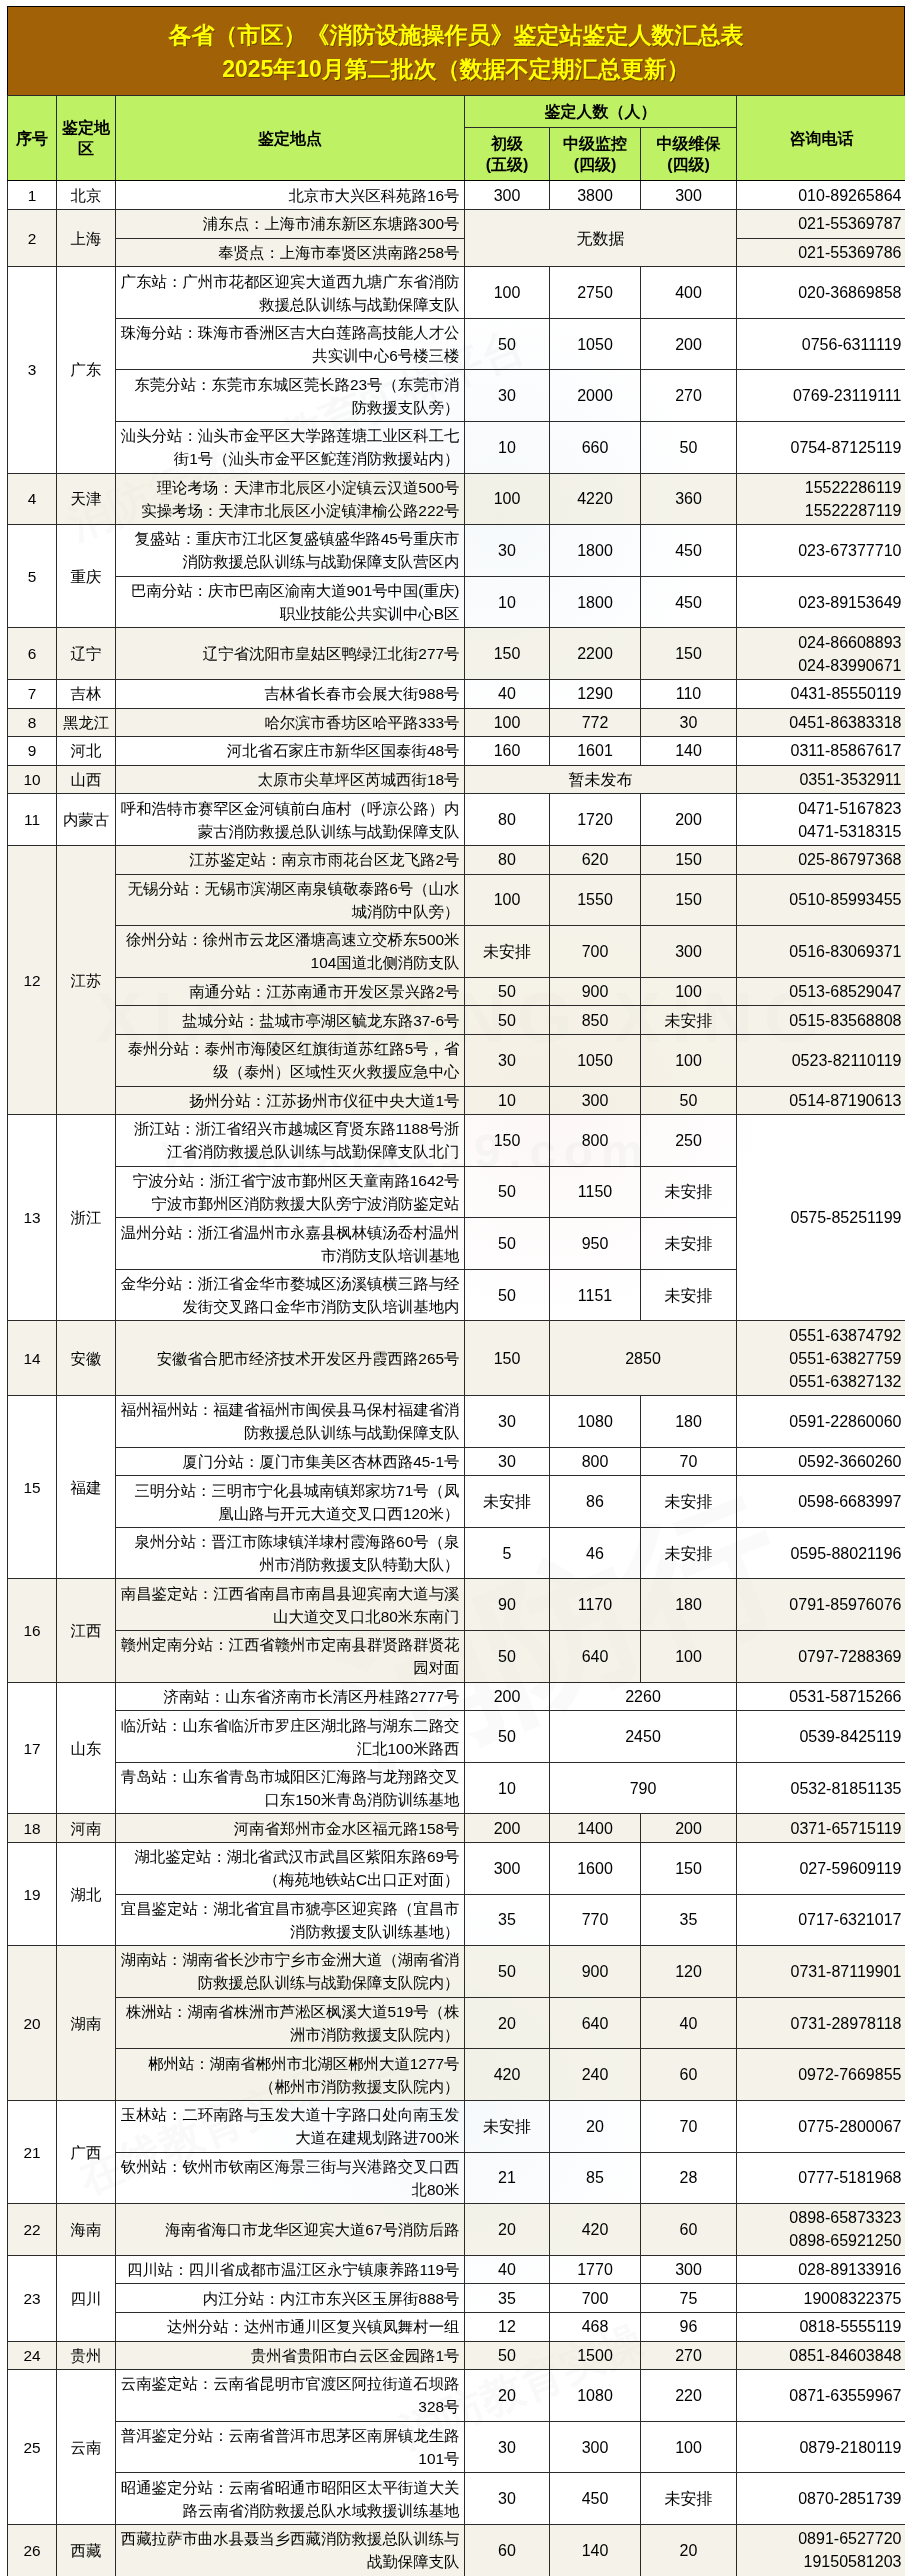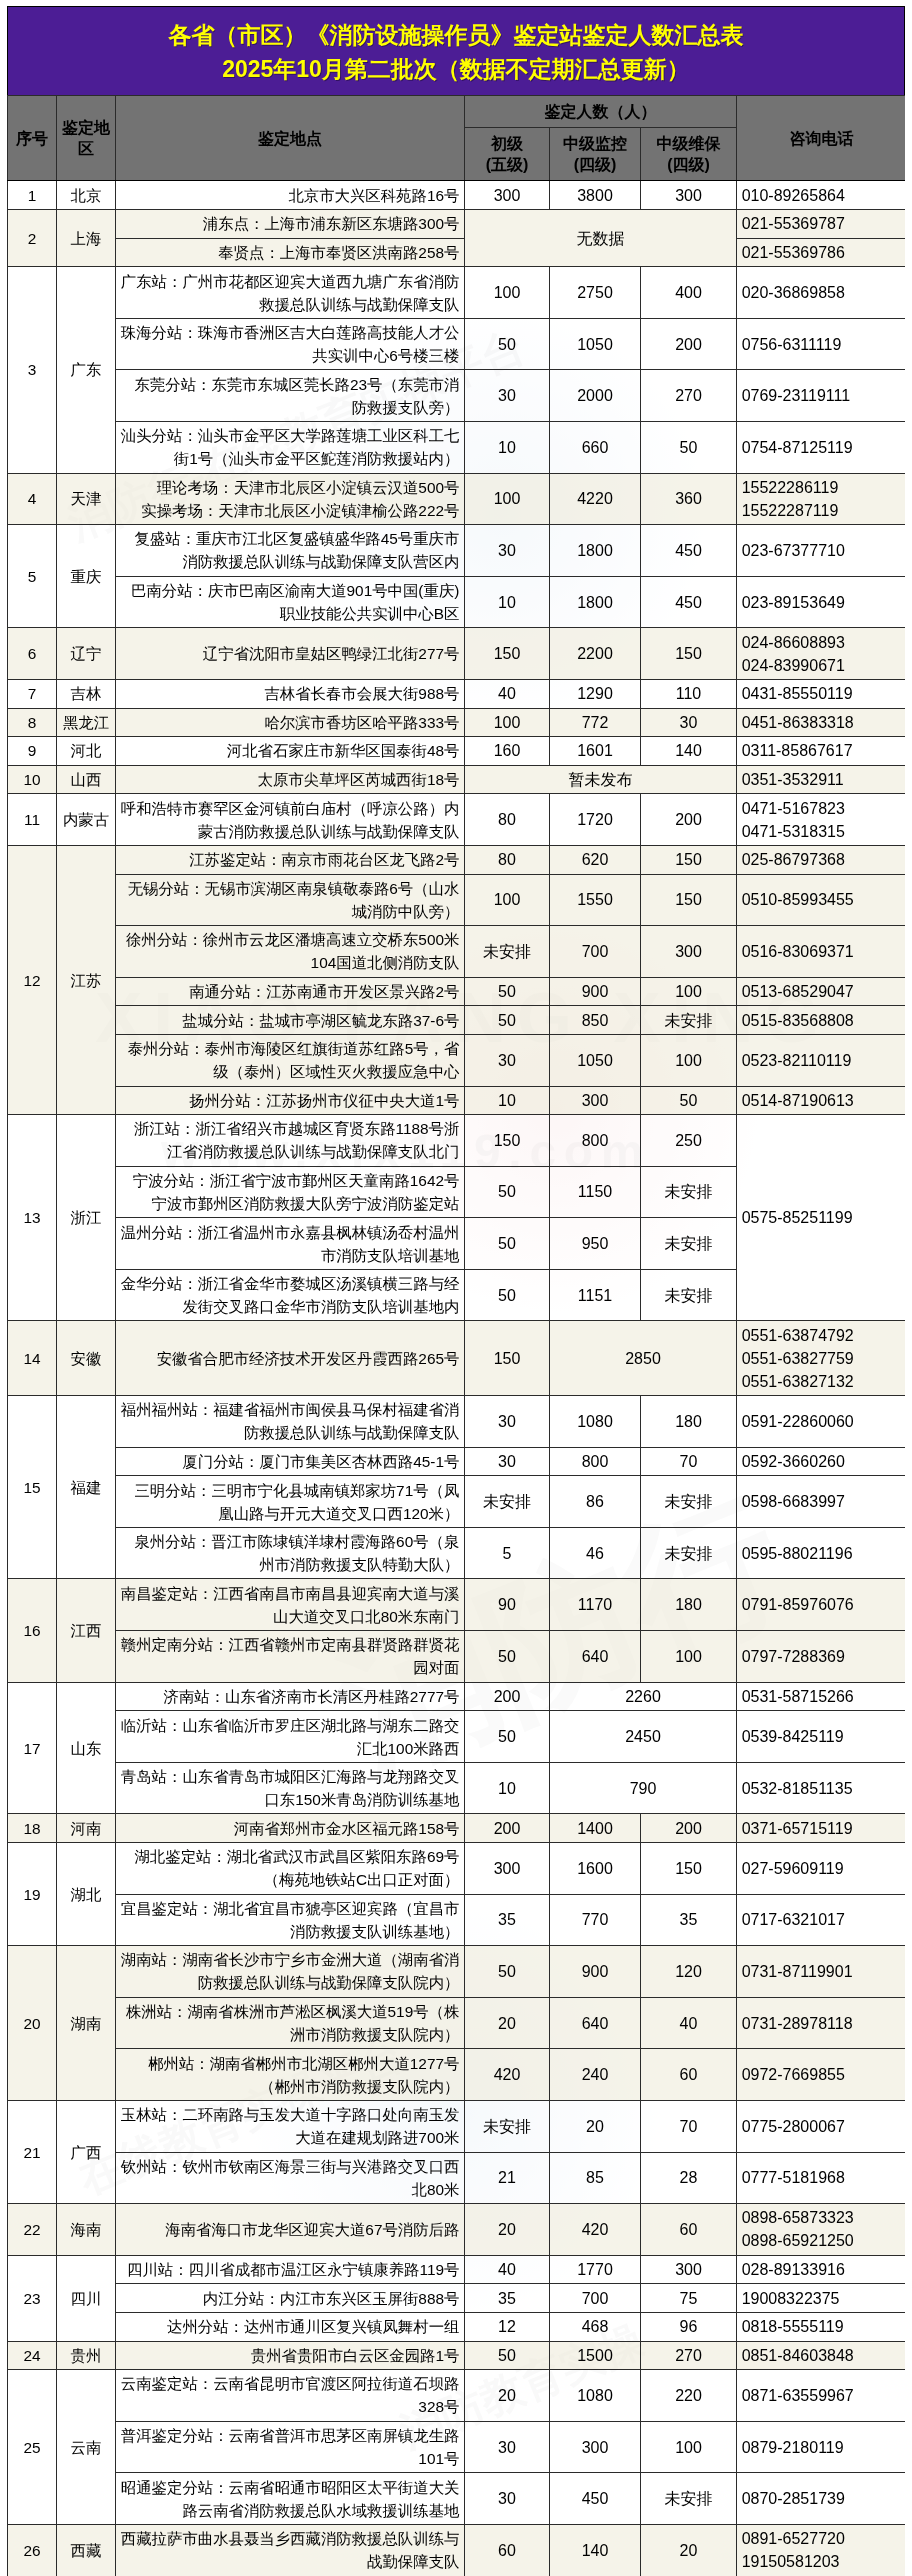--- a/index.html
+++ b/index.html
@@ -7,35 +7,35 @@
   .page{position:relative;width:898px;margin:6.2px auto 0 auto;overflow:hidden;}
   
   .wm-layer{position:absolute;inset:0;pointer-events:none;z-index:0;}
   .wm{position:absolute;color:rgba(120,120,120,0.10);font-weight:bold;white-space:nowrap;}
   .wm.r{transform:rotate(-22deg);}
   .wm-blob{position:absolute;width:432px;height:432px;border-radius:50%;
     background:radial-gradient(circle,rgba(130,170,210,0.16) 0%,rgba(130,170,210,0.0) 70%);}
   .wm-blob.red{background:radial-gradient(circle,rgba(220,120,120,0.14) 0%,rgba(220,120,120,0.0) 70%);}
   .content{position:relative;z-index:1;}
   
-  .title-band{background:#4c1d95;border:1.5px solid #000;border-bottom:none;
+  .title-band{background:#a16207;border:1.5px solid #000;border-bottom:none;
     text-align:center;padding:10.8px 7.7px 9.3px 7.7px;}
   .title-band div{color:#ffff00;font-weight:bold;font-size:23px;line-height:34px;
     text-shadow:0.8px 0.8px 0 rgba(0,0,0,0.35);}
   
   table{border-collapse:collapse;width:100%;table-layout:fixed;background:transparent;}
   table,td,th{border:0.8px solid #2b2b2b;}
   table{border:1.5px solid #000;}
-  th{background:#737373;font-size:16px;font-weight:bold;padding:4.6px 3.1px;line-height:21.6px;}
+  th{background:#bef264;font-size:16px;font-weight:bold;padding:4.6px 3.1px;line-height:21.6px;}
   td{font-size:15.4px;line-height:23px;padding:2.3px 4.6px;vertical-align:middle;
     word-break:break-all;}
   .c-no,.c-region{text-align:center;}
   .c-loc{text-align:right;}
   .c-num{text-align:center;font-size:16px;}
-  .c-phone{text-align:left;font-size:16px;}
+  .c-phone{text-align:right;font-size:16px;}
   tr.row-white td{background:rgba(255,255,255,0.55);}
   tr.row-beige td{background:rgba(242,240,227,0.80);}
   tr.region-start td{border-top:1.5px solid #000;}
   thead tr.sub th{border-top:0.8px solid #2b2b2b;}
   thead th{border-bottom:1.5px solid #000;}
 </style>
 </head>
 <body>
 
 <div class="page">

